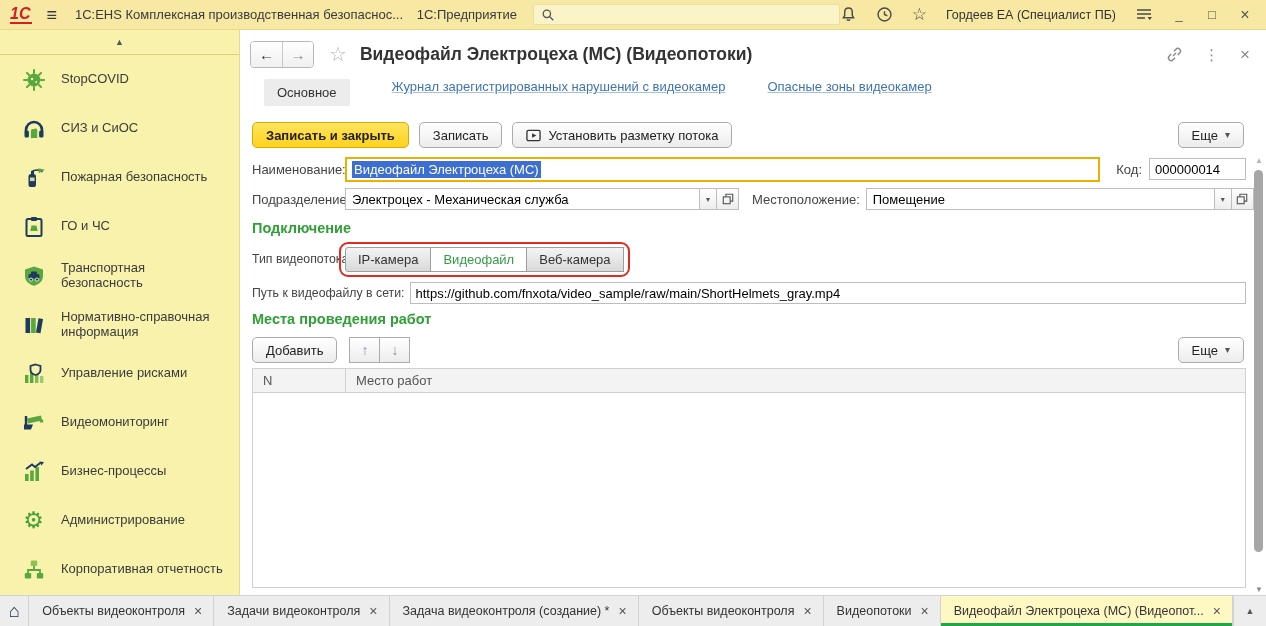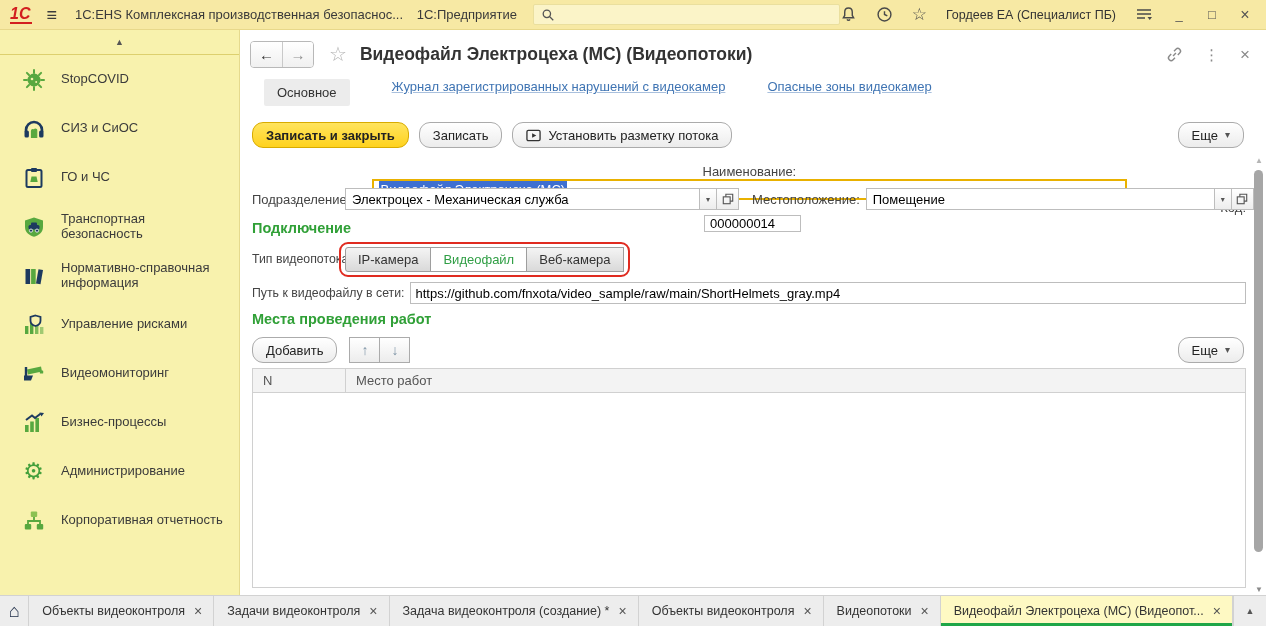--- a/index.html
+++ b/index.html
@@ -48,31 +48,31 @@
   .header-actions { margin-left:auto; display:flex; align-items:center; gap:21px; padding-right:8px; }
   .ha-ico { color:#8a8a8a; cursor:pointer; display:flex; align-items:center; font-size:15px; line-height:1; }
   .ha-ico.x { font-size:17px; }
 
   .nav-links { position:absolute; left:12px; top:49px; height:30px; display:flex; align-items:flex-start; gap:42px;padding-left:12px; }
   .chip { background:#ececec; padding:6px 13px; font-size:13px; color:#333; border-radius:2px; cursor:pointer; }
   .nav-link { color:#3f74b3; font-size:13px; text-decoration:underline; text-decoration-color:#a9c0dd; cursor:pointer; }
 
   .cmd-bar { position:absolute; left:12px; top:91px; right:22px; height:28px; display:flex; gap:10px; align-items:center; }
   .btn { height:26px; padding:12px 13px; background:linear-gradient(#ffffff,#ececec); border:1px solid #ababab;
-         border-radius:11px; font-size:13px; color:#222; display:inline-flex; align-items:center; gap:7px;
+         border-radius:5px; font-size:13px; color:#222; display:inline-flex; align-items:center; gap:7px;
          cursor:pointer; white-space:nowrap; font-family:"Liberation Sans", sans-serif;text-align:center; }
   .btn-primary { background:linear-gradient(#ffe45e,#ffd21e); border-color:#d8ab00; font-weight:bold; }
   .btn-more { margin-left:auto; }
   .chev { font-size:10px; color:#555; line-height:1; }
 
   .frow { position:absolute; left:12px; right:20px; display:flex; align-items:center; }
   .field-label { font-size:13px; color:#444; white-space:nowrap; }
   .input { border:1px solid #bdbdbd; height:22px; display:flex; align-items:center; padding:0 5px;
            font-size:13px; color:#000; background:#fff; }
-  .row-name { top:134px; height:26px;flex-direction:column; }
+  .row-name { top:126px; height:26px; }
   .lbl-name { width:93px; }
   .name-input { width:755px; height:25px; border:2px solid #e9b100; }
   .text-selected { background:#3d6fd1; color:#fff; padding:1px 2px; }
   .lbl-code { margin-left:auto; }
   .code-input { width:97px; margin-left:7px; }
 
   .row-dept { top:157px; height:24px; }
   .combo { display:flex; height:22px; }
   .combo-text { border:1px solid #bdbdbd; padding:0 6px; display:flex; align-items:center; font-size:13px; color:#000; background:#fff; }
   .combo-dd { width:17px; border:1px solid #bdbdbd; border-left:none; display:flex; align-items:center;
@@ -215,20 +215,32 @@
               <rect x="2.5" y="13.5" width="4.4" height="7" rx="1.5" fill="#1d3a5f"></rect>
               <rect x="17.1" y="13.5" width="4.4" height="7" rx="1.5" fill="#1d3a5f"></rect>
               <path d="M9.5 21 v-7 a1.3 1.3 0 0 1 2.6 0 v7 M12.1 21 v-7.6 a1.3 1.3 0 0 1 2.6 0 V21" fill="#58a83f" stroke="#58a83f" stroke-width="1.2"></path>
             </svg>
         </span>
         <span class="side-label">СИЗ и СиОС</span>
       </div>
       <div class="side-item">
         <span class="side-ico">
           <svg viewBox="0 0 24 24" width="24" height="24">
+              <rect x="6.5" y="8" width="7.5" height="13" rx="2.6" fill="#1d3a5f"></rect>
+              <rect x="9" y="4.8" width="3" height="3.4" fill="#1d3a5f"></rect>
+              <path d="M10.5 5 q6.5 -2.5 10 1" stroke="#1d3a5f" stroke-width="1.6" fill="none"></path>
+              <polygon points="16.5,2.2 23,3.8 16.8,7.2" fill="#58a83f"></polygon>
+              <rect x="8" y="11.5" width="4.6" height="3.6" fill="#f8f2ad" opacity="0.85"></rect>
+            </svg>
+        </span>
+        <span class="side-label">Пожарная безопасность</span>
+      </div>
+      <div class="side-item">
+        <span class="side-ico">
+          <svg viewBox="0 0 24 24" width="24" height="24">
               <rect x="4.5" y="4" width="15" height="17" rx="1.5" fill="none" stroke="#1d3a5f" stroke-width="2"></rect>
               <rect x="9" y="2" width="6" height="4" rx="1" fill="#1d3a5f"></rect>
               <path d="M9.5 10.5 h5 l1.2 5.5 h-7.4 Z" fill="#58a83f"></path>
             </svg>
         </span>
         <span class="side-label">ГО и ЧС</span>
       </div>
       <div class="side-item">
         <span class="side-ico">
           <svg viewBox="0 0 24 24" width="24" height="24">

